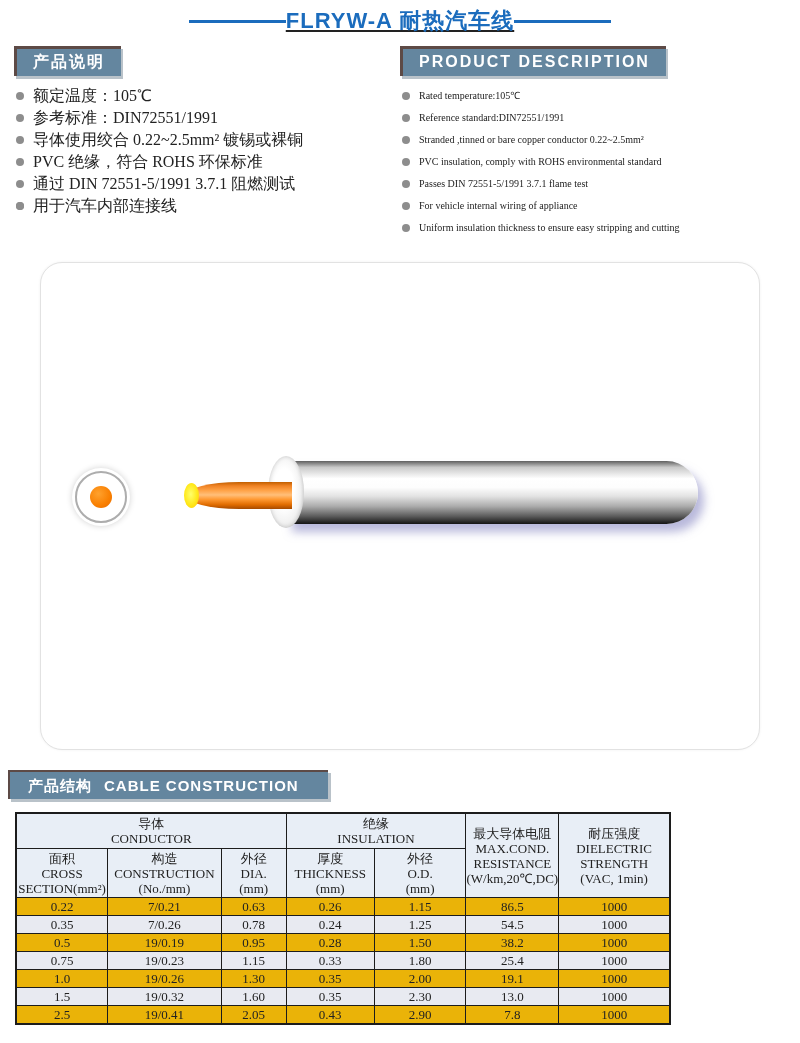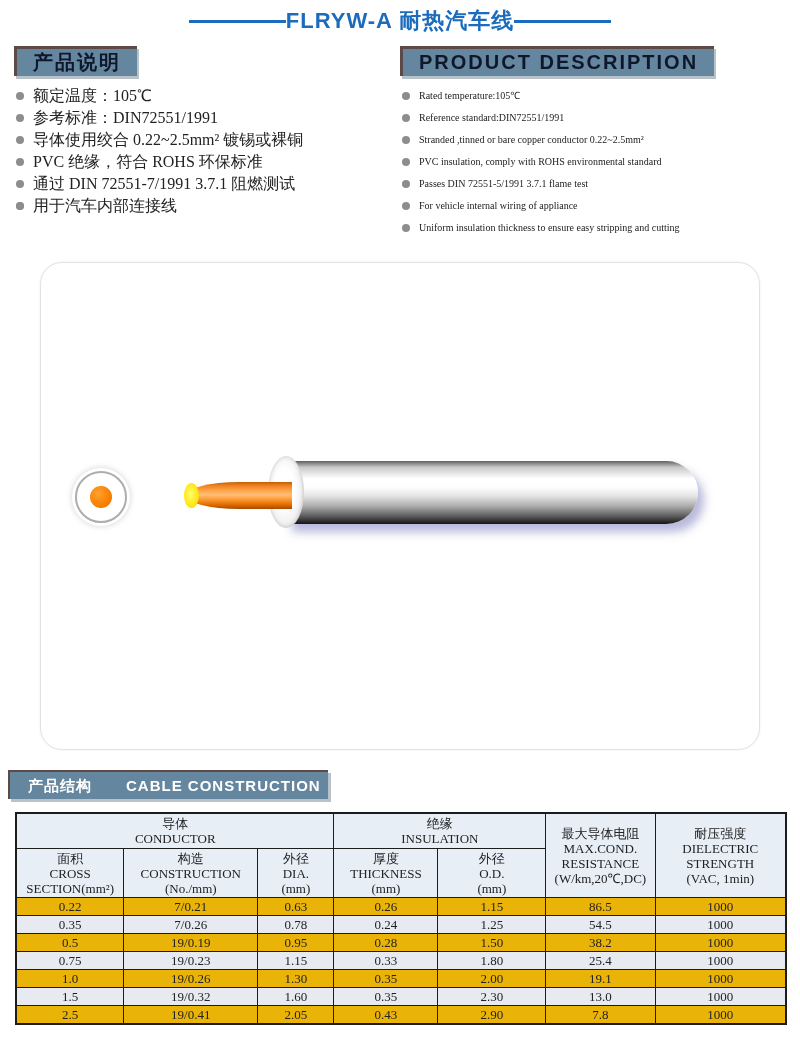--- a/index.html
+++ b/index.html
@@ -1,33 +1,33 @@
 <!DOCTYPE html>
 <html style="--title-blue: #1b6cbd; --box-bg: #64869f; --box-border: #5d4a46; --box-shadow-line: #b9c2c9; --bullet-gray: #8d8d8d; --table-border: #1c1c1c; --table-header-bg: #e8eef6; --table-alt-row-bg: #e8eaf1;"><head>
 <meta charset="utf-8">
 <style>
   html,body{margin:0;padding:0;}
   body{
     width:800px;height:1043px;position:relative;background:#fff;
     font-family:"Liberation Serif", serif;color:#222;overflow:hidden;
   }
   
-  .page-header{position:absolute;top:6px;left:0;width:100%;display:flex;align-items:center;justify-content:center;gap:0;}
+  .page-header{position:absolute;top:6px;left:0;width:100%;display:flex;align-items:center;justify-content:center;gap:0;text-decoration:underline;}
   .title-rule{width:97px;height:3px;background:var(--title-blue,#1b6cbd);}
   .page-title{
     color:var(--title-blue,#1b6cbd);font-family:"Liberation Sans",sans-serif;
     font-weight:bold;font-size:22px;letter-spacing:1px;white-space:nowrap;
   }
   
   .columns{position:absolute;top:46px;left:14px;right:8px;display:flex;}
   .col-cn{width:386px;flex:none;}
   .col-en{flex:1;}
   .section-box{
-    display:inline-block;background:var(--box-bg,#64869f);color:#0f172a;
-    font-family:"Liberation Sans",sans-serif;font-weight:bold;font-size:20px;
+    display:inline-block;background:var(--box-bg,#64869f);color:#ffffff;
+    font-family:"Liberation Sans",sans-serif;font-weight:bold;font-size:16px;
     padding:3px 16px 4px;line-height:20px;
     border-top:3px solid var(--box-border,#5d4a46);
     border-left:3px solid var(--box-border,#5d4a46);
     box-shadow:2px 3px 0 var(--box-shadow-line,#b9c2c9);
     letter-spacing:2px;white-space:nowrap;
   }
   .bullets{list-style:none;margin:12px 0 0;padding:0;}
   .bullets li{position:relative;padding-left:19px;margin-bottom:6px;line-height:16px;}
   .col-cn .bullets li{font-size:16px;}
   .col-en .bullets li{font-size:10px;}
@@ -79,24 +79,24 @@
   .construction-bar{
     position:absolute;left:8px;top:770px;width:300px;height:21px;
     background:var(--box-bg,#64869f);color:#fff;
     font-family:"Liberation Sans",sans-serif;font-weight:bold;font-size:15px;
     padding:3px 0 3px 18px;line-height:21px;
     border-top:2px solid var(--box-border,#5d4a46);
     border-left:2px solid var(--box-border,#5d4a46);
     box-shadow:3px 3px 0 var(--box-shadow-line,#b9c2c9);
     letter-spacing:1px;white-space:nowrap;
   }
-  .construction-bar .en-part{margin-left:34px;letter-spacing:1px;}
+  .construction-bar .en-part{margin-left:12px;letter-spacing:1px;}
   
   .spec-table{
-    position:absolute;left:15px;top:812px;width:772px;
+    position:absolute;left:15px;top:812px;width:656px;
     border-collapse:collapse;border:2px solid var(--table-border,#1c1c1c);
     font-size:13px;text-align:center;table-layout:fixed;
   }
   .spec-table th,.spec-table td{
     border:1px solid var(--table-border,#1c1c1c);
     font-weight:normal;padding:0;
   }
   .spec-table thead th{background:var(--table-header-bg,#e8eef6);line-height:15px;}
   .group-row th{height:34px;}
   .sub-row th{height:48px;}
@@ -113,21 +113,21 @@
 </div>
 
 <div class="columns">
   <div class="col-cn">
     <div class="section-box">产品说明</div>
     <ul class="bullets">
       <li><span class="bullet-dot"></span><span>额定温度：105℃</span></li>
       <li><span class="bullet-dot"></span><span>参考标准：DIN72551/1991</span></li>
       <li><span class="bullet-dot"></span><span>导体使用绞合 0.22~2.5mm² 镀锡或裸铜</span></li>
       <li><span class="bullet-dot"></span><span>PVC 绝缘，符合 ROHS 环保标准</span></li>
-      <li><span class="bullet-dot"></span><span>通过 DIN 72551-7/1991  3.7.1 阻燃测试</span></li>
+      <li><span class="bullet-dot"></span><span>通过 DIN 72551-5/1991  3.7.1 阻燃测试</span></li>
       <li><span class="bullet-dot"></span></li>
       <li><span class="bullet-dot"></span><span>用于汽车内部连接线</span></li>
     </ul>
   </div>
   <div class="col-en">
     <div class="section-box">PRODUCT DESCRIPTION</div>
     <ul class="bullets">
       <li><span class="bullet-dot"></span><span>Rated temperature:105℃</span></li>
       <li><span class="bullet-dot"></span><span>Reference standard:DIN72551/1991</span></li>
       <li><span class="bullet-dot"></span><span>Stranded ,tinned or bare copper conductor 0.22~2.5mm²</span></li>

